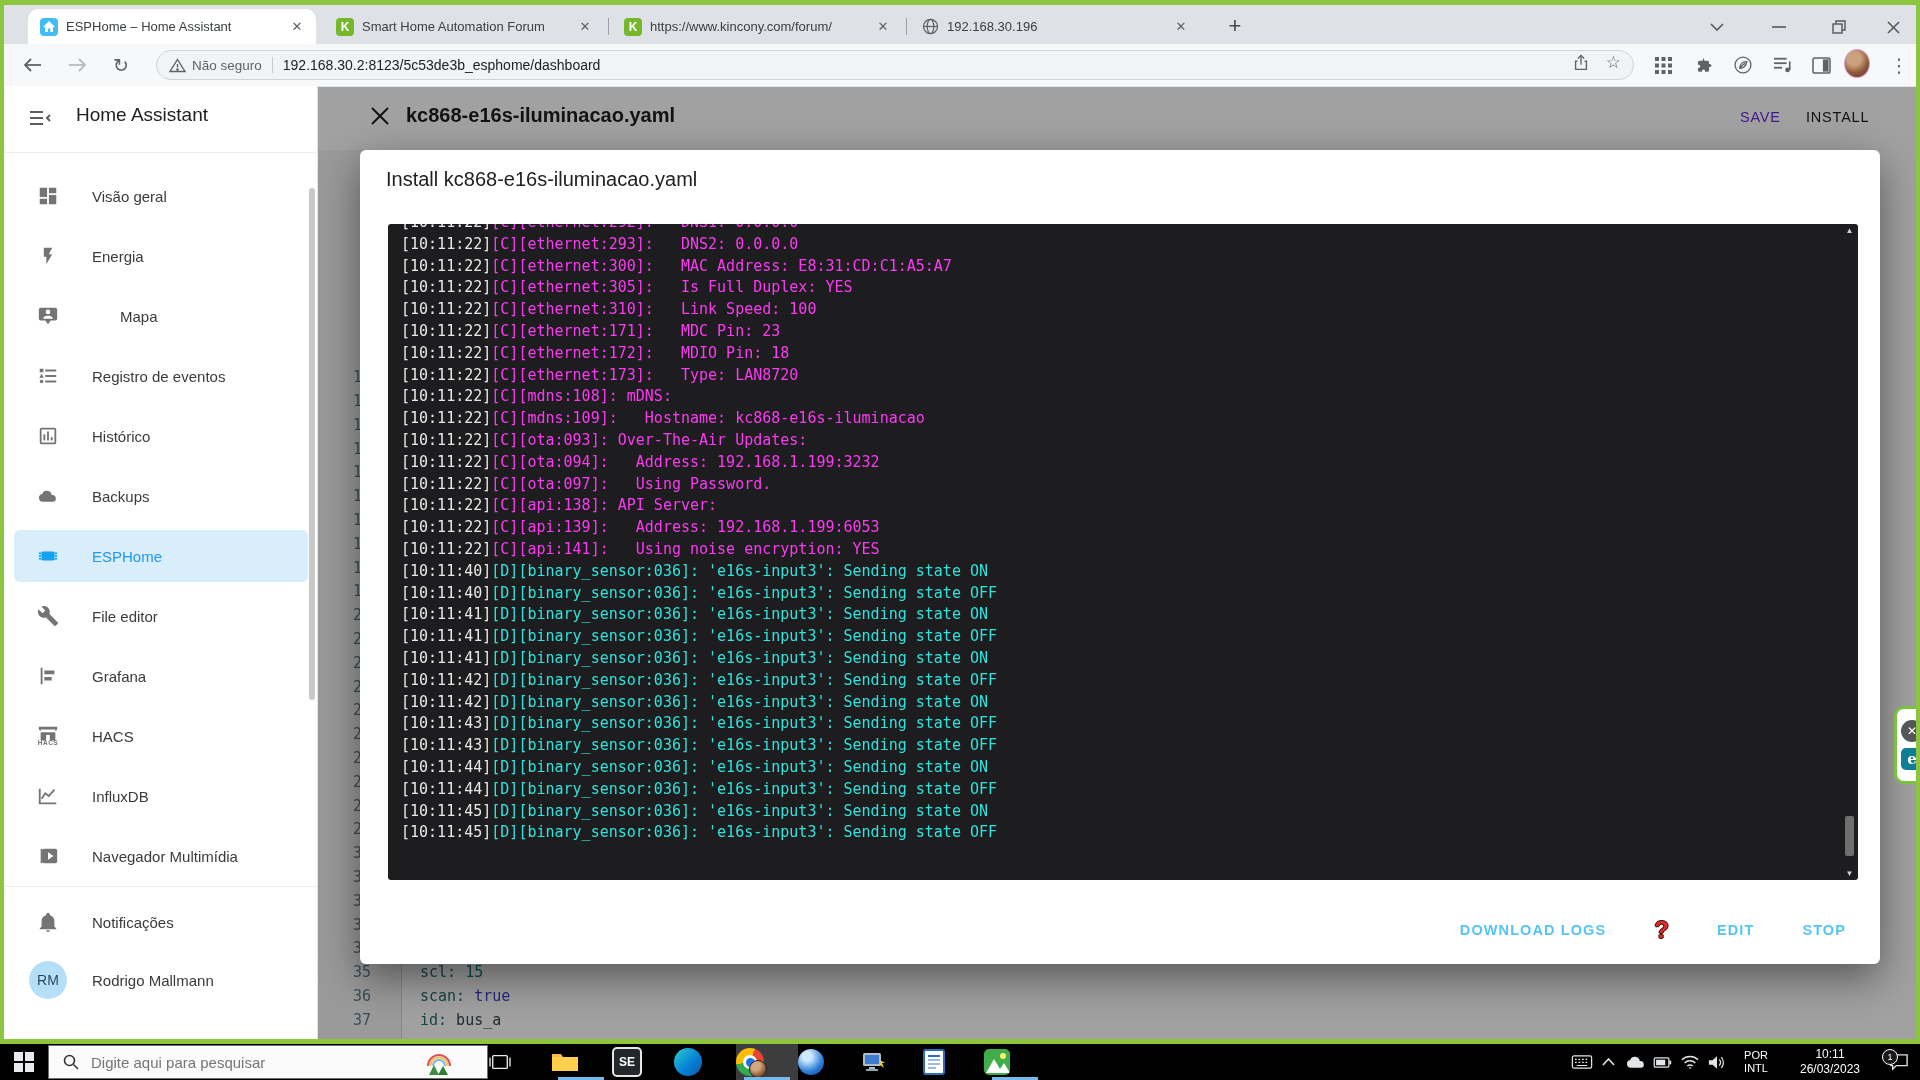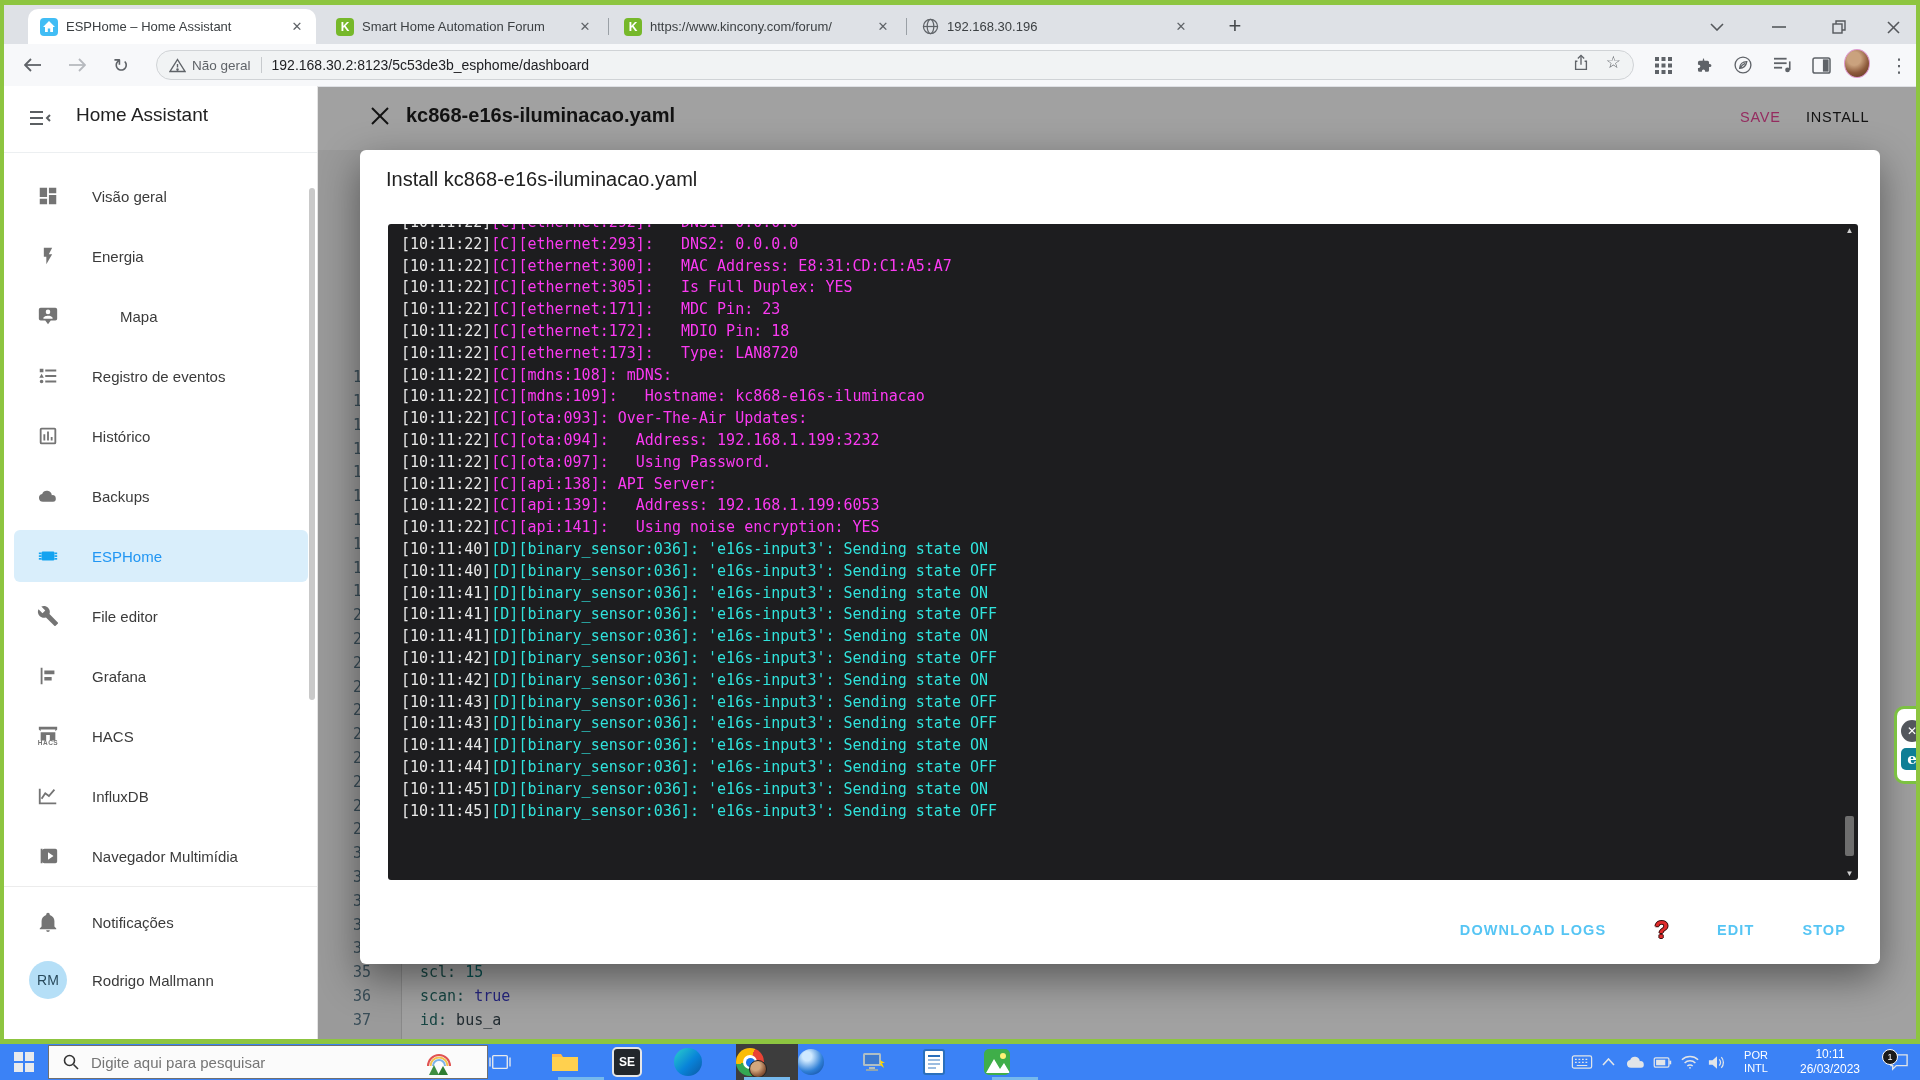--- a/index.html
+++ b/index.html
@@ -51,21 +51,21 @@
   #sb-divider{position:absolute;left:0;top:800px;width:100%;height:1px;background:#ececec;}
   #sb-scroll{position:absolute;left:305px;top:102px;width:6px;height:512px;background:#c9c9c9;border-radius:3px;}
   .sb-avatar{width:38px;height:38px;border-radius:50%;background:#b5dff7;color:#294a5c;font-size:14px;
              display:flex;align-items:center;justify-content:center;margin-left:15px;}
   .sb-footer-label{margin-left:25px;font-size:15px;color:#3b3b3b;}
   
   #panel{left:318px;top:86px;width:1598px;height:953px;background:#fff;z-index:1;}
   #panel-header{position:absolute;left:0;top:0;width:100%;height:64px;background:#fff;}
   #ph-close{position:absolute;left:52px;top:20px;color:#1d1d1d;}
   #ph-file{position:absolute;left:88px;top:18px;font-size:20px;font-weight:bold;color:#1d1d1d;}
-  #ph-save{position:absolute;left:1422px;top:23px;font-size:14.5px;letter-spacing:.8px;color:#ec4899;}
+  #ph-save{position:absolute;left:1422px;top:23px;font-size:14.5px;letter-spacing:.8px;color:#6d28d9;}
   #ph-install{position:absolute;left:1488px;top:23px;font-size:14.5px;letter-spacing:.8px;color:#202020;}
   #gutter{position:absolute;left:0;top:64px;width:84px;height:889px;background:#f4f4f4;border-right:1px solid #d9d9d9;box-sizing:border-box;}
   .gut-num{height:23.8px;line-height:23.8px;text-align:right;padding-right:30px;
            font-family:"DejaVu Sans Mono",monospace;font-size:15px;color:#5b7b8c;}
   #codearea{position:absolute;left:84px;top:64px;width:1514px;height:889px;background:#fff;}
   .code-row{height:23.8px;line-height:23.8px;padding-left:18px;font-family:"DejaVu Sans Mono",monospace;font-size:15px;white-space:pre;}
   .cm-key{color:#256e6a;} .cm-num{color:#0f7d7d;} .cm-bool{color:#3d3dc8;} .cm-plain{color:#37474f;}
   #scrim{left:318px;top:86px;width:1598px;height:953px;background:rgba(0,0,0,.37);z-index:2;}
   
   #dialog{left:360px;top:150px;width:1520px;height:814px;background:#fff;border-radius:6px;z-index:3;
@@ -86,21 +86,21 @@
           text-shadow:1px 0 0 #3a0d0d,-1px 0 0 #3a0d0d,0 1px 0 #3a0d0d,0 -1px 0 #3a0d0d;}
   
   #eset{left:1894px;top:706px;width:40px;height:78px;background:#fff;border:3px solid #7cc142;border-right:none;
         border-radius:10px 0 0 10px;z-index:10;display:flex;flex-direction:column;align-items:flex-start;
         justify-content:center;gap:6px;padding-left:4px;box-sizing:border-box;}
   .eset-close{width:22px;height:22px;border-radius:50%;background:#53575c;color:#fff;font-size:12px;
               display:flex;align-items:center;justify-content:center;}
   .eset-e{width:22px;height:22px;border-radius:5px;background:#0f7e95;color:#fff;font-size:15px;font-weight:bold;
           display:flex;align-items:center;justify-content:center;font-family:"DejaVu Serif",serif;}
   
-  #taskbar{left:0;top:1044px;width:1920px;height:36px;background:#3b82f6;z-index:40;display:flex;align-items:center;}
+  #taskbar{left:0;top:1044px;width:1920px;height:36px;background:#000000;z-index:40;display:flex;align-items:center;}
   #tk-start{width:48px;height:36px;display:flex;align-items:center;justify-content:center;}
   #tk-search{width:440px;height:34px;background:#fbfbfb;border:1px solid #6f6f6f;box-sizing:border-box;
              display:flex;align-items:center;position:relative;}
   #tk-search input{border:none;outline:none;background:transparent;font-size:15px;color:#3b3b3b;width:300px;
                    font-family:"Liberation Sans",sans-serif;}
   #tk-search .mag{margin:0 10px 0 14px;color:#333;display:flex;}
   .tk-app{width:62px;height:36px;position:relative;display:flex;align-items:center;}
   .tk-app.active-bg{background:#3d3d3d;}
   .tk-underline{position:absolute;bottom:0;left:8px;right:8px;height:3px;background:#76b9ed;}
   #tk-right{margin-left:auto;display:flex;align-items:center;height:36px;}
@@ -214,21 +214,21 @@
   </div>
   <div class="nav-ic" style="left:104px;font-size:19px">↻</div>
   <div id="omnibox">
     <span id="omni-warn">
       <svg width="17" height="15" viewBox="0 0 17 15" fill="none" stroke="currentColor" stroke-width="1.4">
           <path d="M8.5 1.5 L16 13.5 H1 Z"></path>
           <line x1="8.5" y1="6" x2="8.5" y2="9.5"></line>
           <circle cx="8.5" cy="11.6" r="0.6" fill="currentColor"></circle>
         </svg>
     </span>
-    <span id="omni-sec">Não geral</span>
+    <span id="omni-sec">Não seguro</span>
     <span id="omni-div"></span>
     <span id="omni-url">192.168.30.2:8123/5c53de3b_esphome/dashboard</span>
     <span class="omni-right">
       <span>
         <svg width="18" height="18" viewBox="0 0 20 20" fill="none" stroke="currentColor" stroke-width="1.5">
             <path d="M6 8H4v9h12V8h-2"></path>
             <line x1="10" y1="12" x2="10" y2="2"></line>
             <polyline points="6.5,5 10,1.5 13.5,5"></polyline>
           </svg>
       </span>
@@ -514,20 +514,21 @@
 <div class="abs" id="scrim"></div>
 
 <div class="abs" id="dialog">
   <div id="dlg-title">Install kc868-e16s-iluminacao.yaml</div>
   <div id="terminal">
     <div id="log">
         <div class="log-line"><span class="lt">[10:11:22]</span><span class="lc">[C][ethernet:292]:   DNS1: 0.0.0.0</span></div>
         <div class="log-line"><span class="lt">[10:11:22]</span><span class="lc">[C][ethernet:293]:   DNS2: 0.0.0.0</span></div>
         <div class="log-line"><span class="lt">[10:11:22]</span><span class="lc">[C][ethernet:300]:   MAC Address: E8:31:CD:C1:A5:A7</span></div>
         <div class="log-line"><span class="lt">[10:11:22]</span><span class="lc">[C][ethernet:305]:   Is Full Duplex: YES</span></div>
+        <div class="log-line"><span class="lt">[10:11:22]</span><span class="lc">[C][ethernet:310]:   Link Speed: 100</span></div>
         <div class="log-line"><span class="lt">[10:11:22]</span><span class="lc">[C][ethernet:171]:   MDC Pin: 23</span></div>
         <div class="log-line"><span class="lt">[10:11:22]</span><span class="lc">[C][ethernet:172]:   MDIO Pin: 18</span></div>
         <div class="log-line"><span class="lt">[10:11:22]</span><span class="lc">[C][ethernet:173]:   Type: LAN8720</span></div>
         <div class="log-line"><span class="lt">[10:11:22]</span><span class="lc">[C][mdns:108]: mDNS:</span></div>
         <div class="log-line"><span class="lt">[10:11:22]</span><span class="lc">[C][mdns:109]:   Hostname: kc868-e16s-iluminacao</span></div>
         <div class="log-line"><span class="lt">[10:11:22]</span><span class="lc">[C][ota:093]: Over-The-Air Updates:</span></div>
         <div class="log-line"><span class="lt">[10:11:22]</span><span class="lc">[C][ota:094]:   Address: 192.168.1.199:3232</span></div>
         <div class="log-line"><span class="lt">[10:11:22]</span><span class="lc">[C][ota:097]:   Using Password.</span></div>
         <div class="log-line"><span class="lt">[10:11:22]</span><span class="lc">[C][api:138]: API Server:</span></div>
         <div class="log-line"><span class="lt">[10:11:22]</span><span class="lc">[C][api:139]:   Address: 192.168.1.199:6053</span></div>

